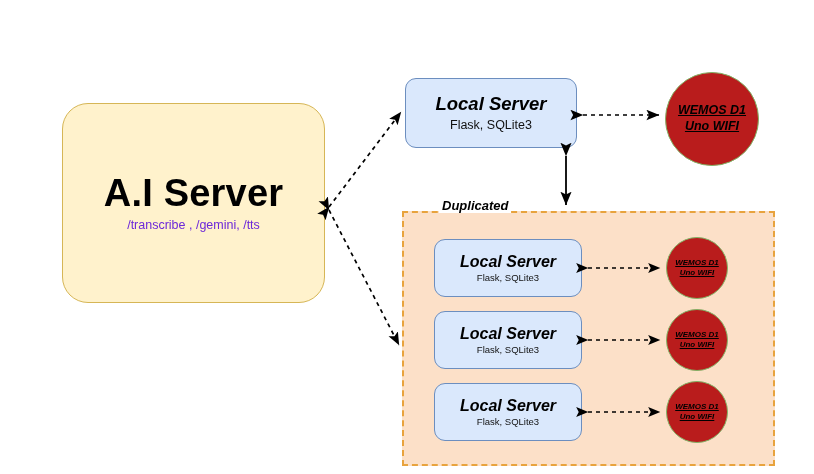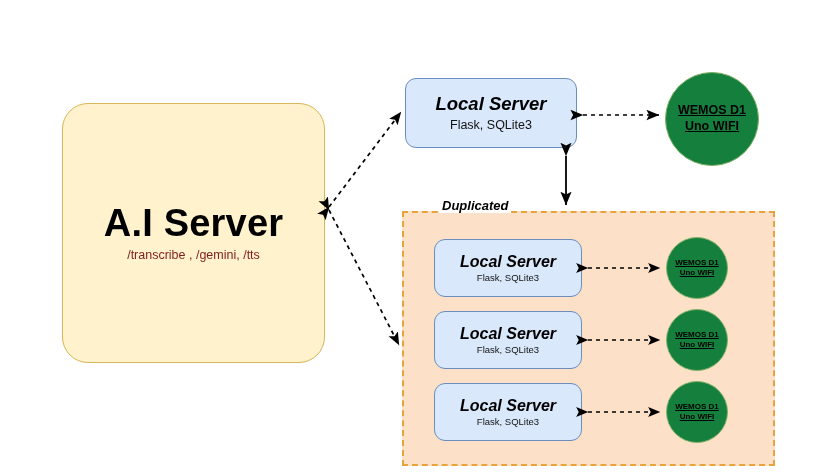--- a/index.html
+++ b/index.html
@@ -2,39 +2,39 @@
 <html><head>
 <meta charset="utf-8">
 <style>
   html,body{margin:0;padding:0;background:#ffffff;}
   #stage{position:relative;width:814px;height:474px;background:#ffffff;
          font-family:"Liberation Sans",sans-serif;overflow:hidden;}
   .node{position:absolute;box-sizing:border-box;display:flex;flex-direction:column;
         align-items:center;justify-content:center;text-align:center;}
 
   
-  #ai-server{left:62px;top:103px;width:263px;height:260px;border-radius:26px;
+  #ai-server{left:62px;top:103px;width:263px;height:200px;border-radius:26px;
              background:#fff2cc;border:1.6px solid #d6b656;}
   #ai-server .t1{font-size:38px;font-weight:bold;color:#000;letter-spacing:.2px;line-height:1.05;}
-  #ai-server .t2{font-size:12.5px;color:#7f1d1d;margin-top:4px;}
+  #ai-server .t2{font-size:12.5px;color:#6d28d9;margin-top:4px;}
 
   
   .lserver{background:#dae8fc;border:1.4px solid #6c8ebf;border-radius:11px;}
   #local-main{left:405px;top:78px;width:172px;height:70px;}
   #local-main .t1{font-size:18.5px;font-weight:bold;font-style:italic;color:#000;line-height:1.1;}
   #local-main .t2{font-size:12.5px;color:#111;margin-top:3px;}
   .lserver-sm{width:148px;height:58px;}
   .lserver-sm .t1{font-size:16px;font-weight:bold;font-style:italic;color:#000;line-height:1.1;}
   .lserver-sm .t2{font-size:9.5px;color:#111;margin-top:2px;}
   #local-d1{left:434px;top:239px;}
   #local-d2{left:434px;top:311px;}
   #local-d3{left:434px;top:383px;}
 
   
-  .wemos{background:#15803d;border:1.4px solid #82b366;border-radius:50%;}
+  .wemos{background:#b91c1c;border:1.4px solid #82b366;border-radius:50%;font-style:italic;}
   .wemos .t1,.wemos .t2{color:#000;font-weight:bold;text-decoration:underline;
         text-underline-offset:1px;line-height:1.25;}
   #wemos-main{left:665px;top:72px;width:94px;height:94px;}
   #wemos-main .t1,#wemos-main .t2{font-size:12.5px;}
   .wemos-sm{width:62px;height:62px;}
   .wemos-sm .t1,.wemos-sm .t2{font-size:8px;}
   #wemos-d1{left:666px;top:237px;}
   #wemos-d2{left:666px;top:309px;}
   #wemos-d3{left:666px;top:381px;}
 

